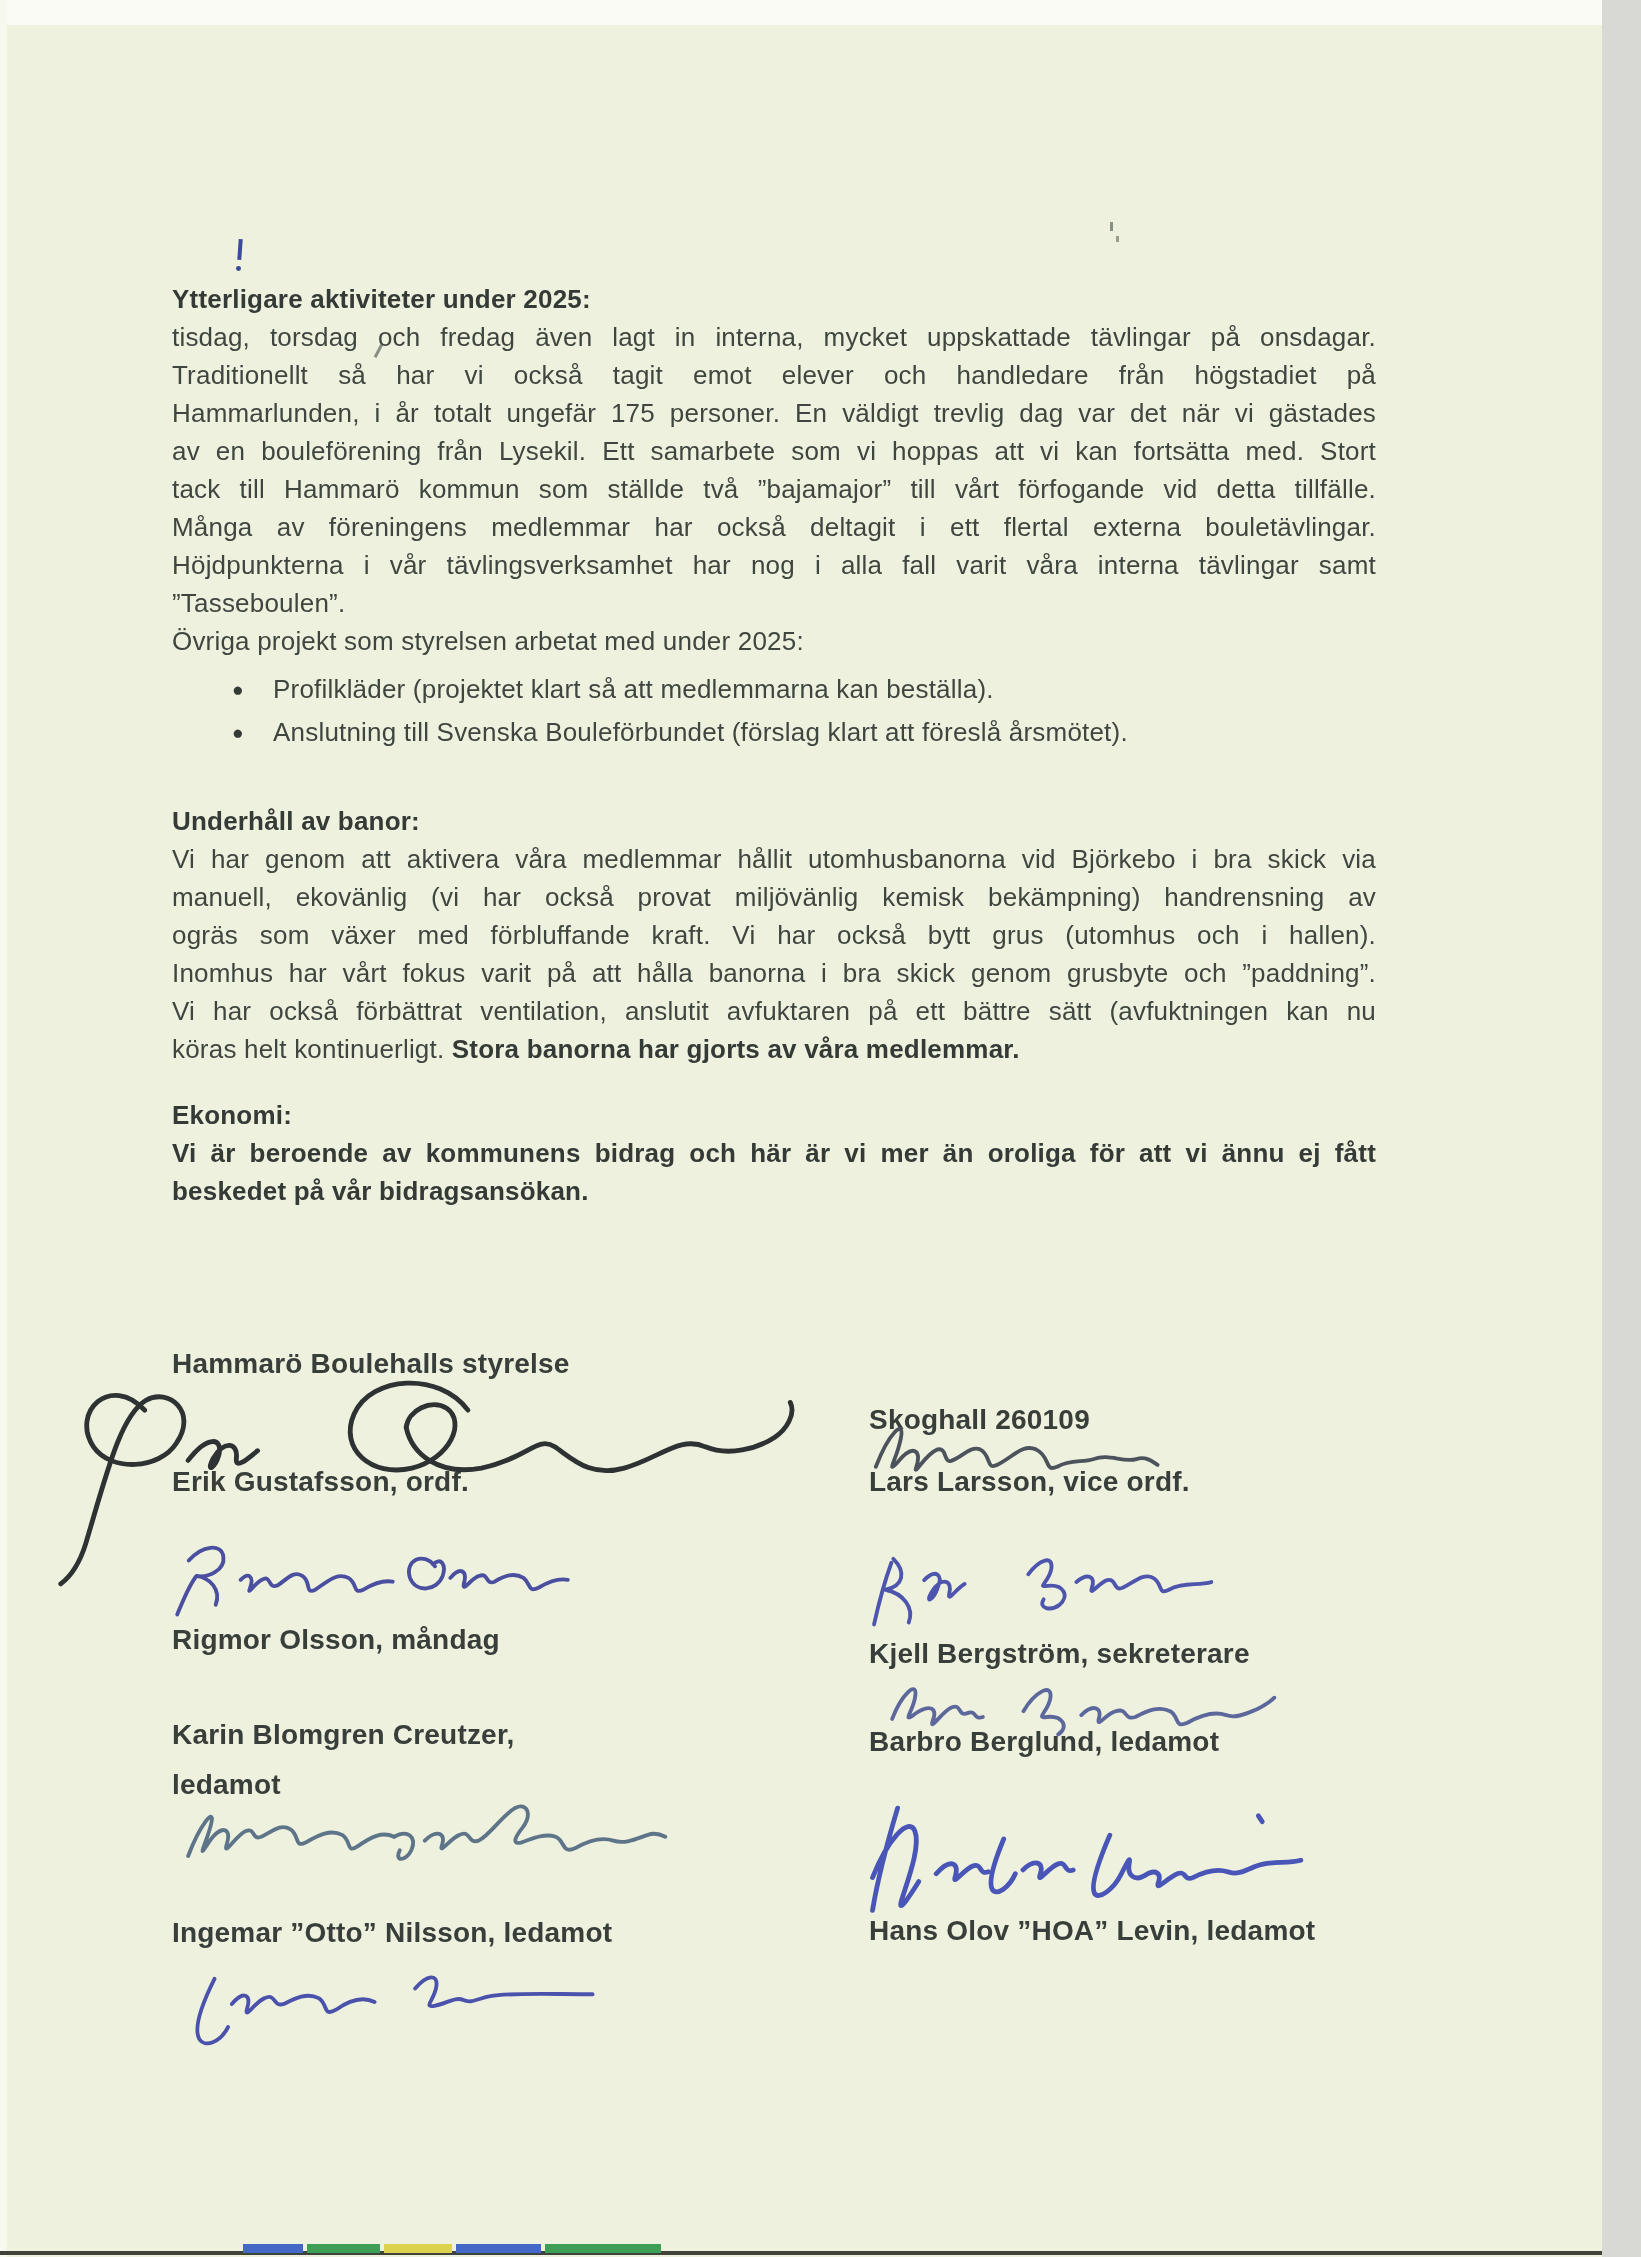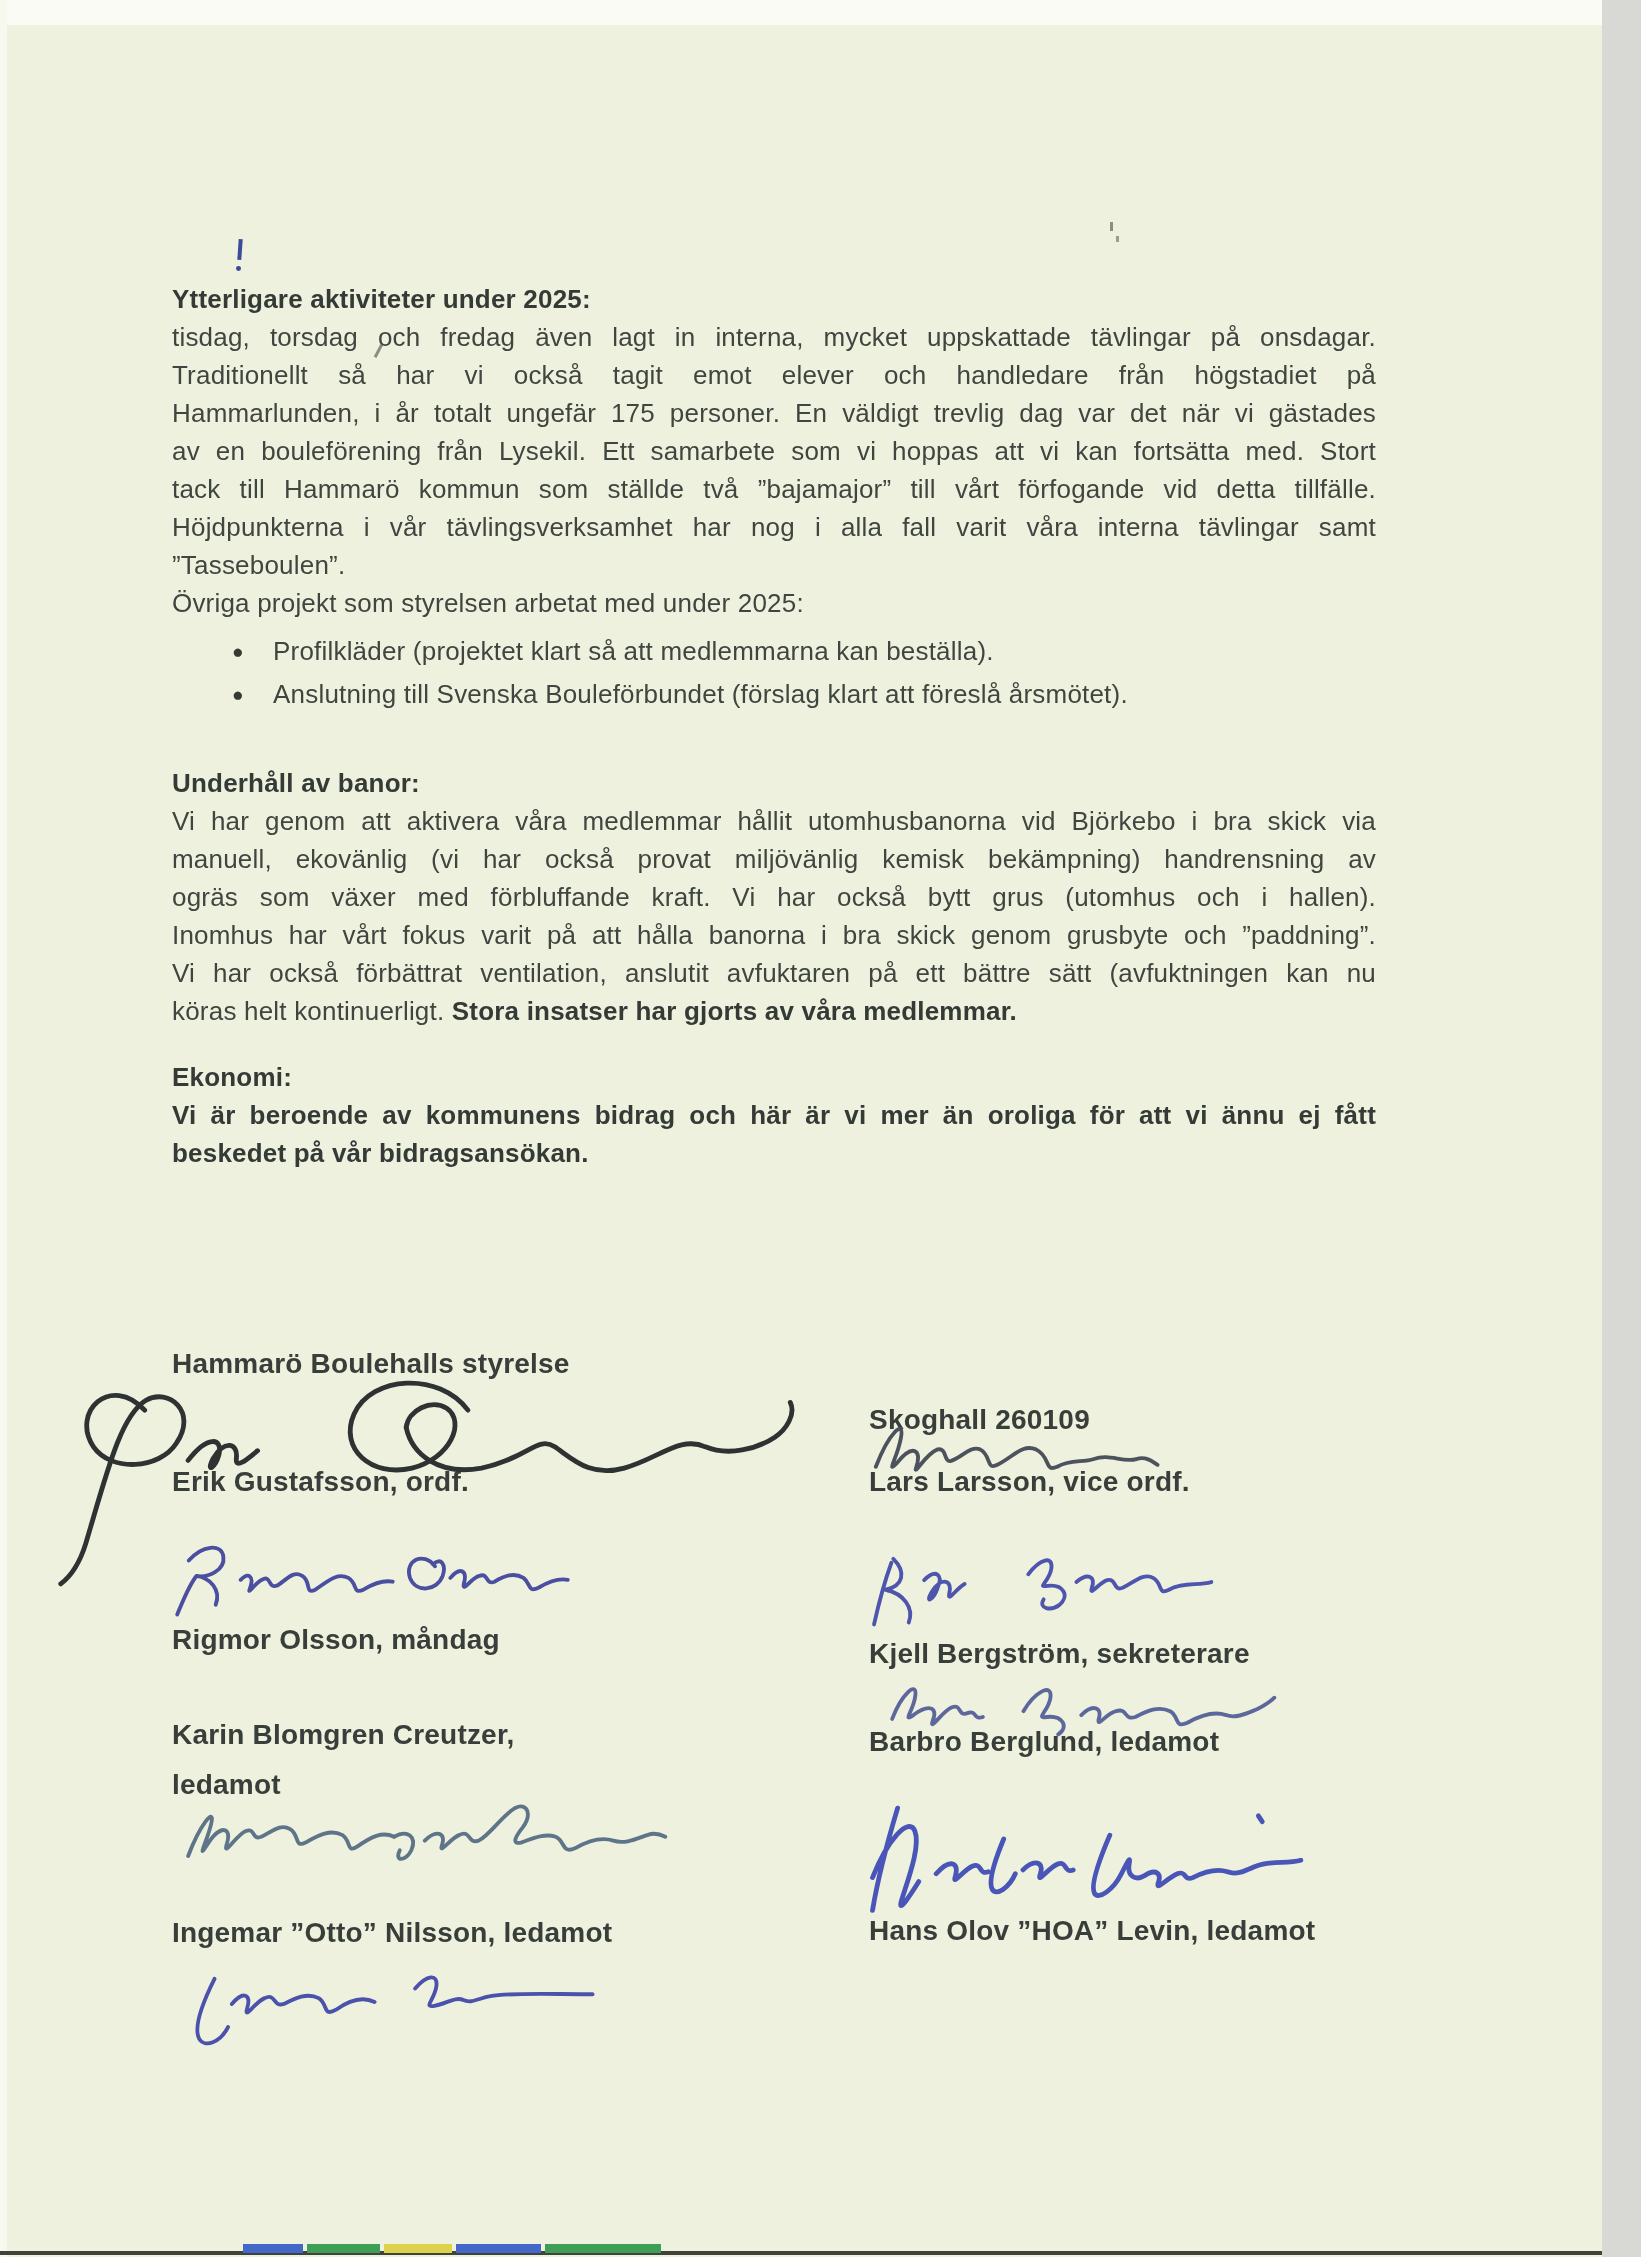--- a/index.html
+++ b/index.html
@@ -48,41 +48,42 @@
   <div class="ink-mark" style="left:1110px;top:222px;width:2.9px;height:8.7px;background:#8a8f83;"></div>
   <div class="ink-mark" style="left:1116px;top:236px;width:2.9px;height:5.8px;background:#9a9e90;"></div>
 
   <div class="flow">
     <div class="line bold-h">Ytterligare aktiviteter under 2025:</div>
     <div class="line just">tisdag, torsdag och fredag även lagt in interna, mycket uppskattade tävlingar på onsdagar.</div>
     <div class="line just">Traditionellt så har vi också tagit emot elever och handledare från högstadiet på</div>
     <div class="line just">Hammarlunden, i år totalt ungefär 175 personer. En väldigt trevlig dag var det när vi gästades</div>
     <div class="line just">av en bouleförening från Lysekil. Ett samarbete som vi hoppas att vi kan fortsätta med. Stort</div>
     <div class="line just">tack till Hammarö kommun som ställde två ”bajamajor” till vårt förfogande vid detta tillfälle.</div>
+    <div class="line just">Många av föreningens medlemmar har också deltagit i ett flertal externa bouletävlingar.</div>
     <div class="line just">Höjdpunkterna i vår tävlingsverksamhet har nog i alla fall varit våra interna tävlingar samt</div>
     <div class="line">”Tasseboulen”.</div>
     <div class="line">Övriga projekt som styrelsen arbetat med under 2025:</div>
 
     <div class="bullet-row" style="margin-top:7.7px;">
       <span class="dot">●</span>
       <span>Profilkläder (projektet klart så att medlemmarna kan beställa).</span>
     </div>
     <div class="bullet-row">
       <span class="dot">●</span>
       <span>Anslutning till Svenska Bouleförbundet (förslag klart att föreslå årsmötet).</span>
     </div>
 
     <div class="line bold-h mt-sec">Underhåll av banor:</div>
     <div class="line just">Vi har genom att aktivera våra medlemmar hållit utomhusbanorna vid Björkebo i bra skick via</div>
     <div class="line just">manuell, ekovänlig (vi har också provat miljövänlig kemisk bekämpning) handrensning av</div>
     <div class="line just">ogräs som växer med förbluffande kraft. Vi har också bytt grus (utomhus och i hallen).</div>
     <div class="line just">Inomhus har vårt fokus varit på att hålla banorna i bra skick genom grusbyte och ”paddning”.</div>
     <div class="line just">Vi har också förbättrat ventilation, anslutit avfuktaren på ett bättre sätt (avfuktningen kan nu</div>
     <div class="line">
-      <span>köras helt kontinuerligt. </span><span class="b">Stora insatser har gjorts av våra medlemmar.</span>
+      <span>köras helt kontinuerligt. </span><span class="b">Stora banorna har gjorts av våra medlemmar.</span>
     </div>
 
     <div class="line bold-h mt-sec2">Ekonomi:</div>
     <div class="line b just">Vi är beroende av kommunens bidrag och här är vi mer än oroliga för att vi ännu ej fått</div>
     <div class="line b">beskedet på vår bidragsansökan.</div>
   </div>
 
   <div class="sig-label" style="left:172px;top:1348px;">Hammarö Boulehalls styrelse</div>
   <div class="sig-label" style="left:869px;top:1404px;">Skoghall 260109</div>
 

